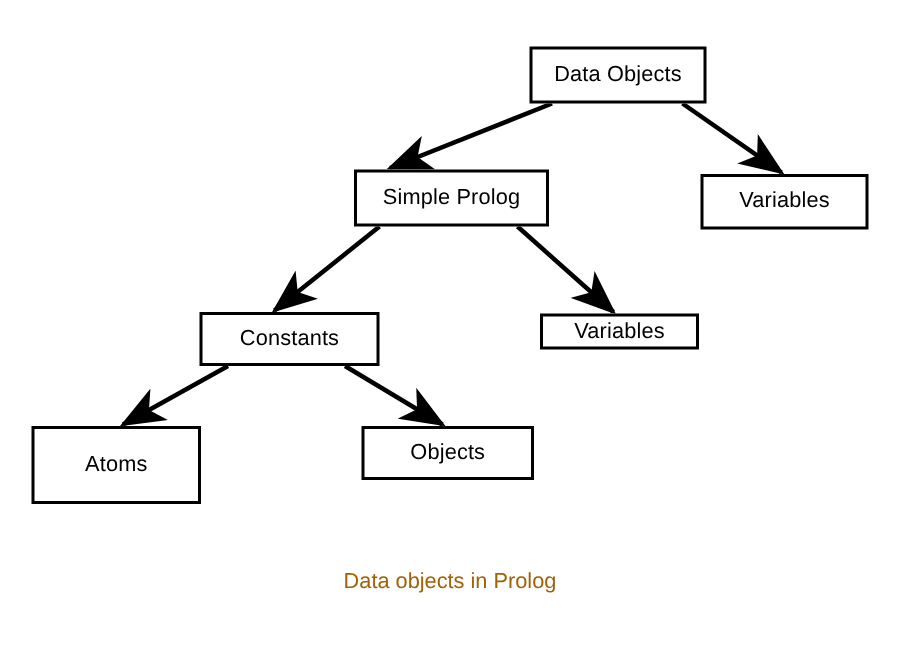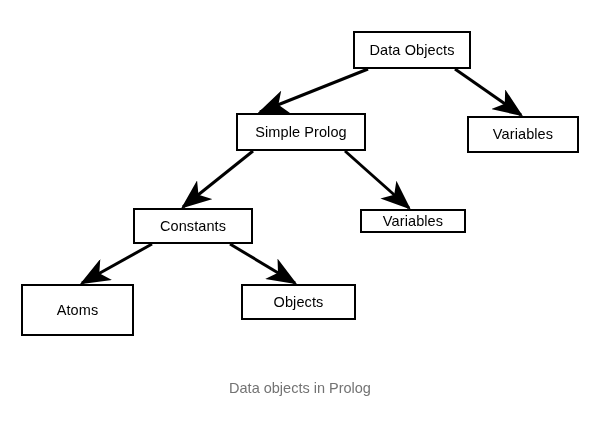--- a/index.html
+++ b/index.html
@@ -46,21 +46,21 @@
     padding: 0 2px;
   }
   #caption {
     position: absolute;
     left: 0;
     top: 380px;
     width: 600px;
     text-align: center;
     font-size: 14.5px;
     line-height: 1.2;
-    color: #737373;
+    color: #a16207;
   }
 </style>
 </head>
 <body>
 
 <div id="canvas">
 
   <svg id="edges" viewBox="0 0 600 446" width="600" height="446" xmlns="http://www.w3.org/2000/svg">
     <defs>
       <marker id="arrowhead" markerWidth="10" markerHeight="8" refX="9.2" refY="4" orient="auto" markerUnits="strokeWidth">

